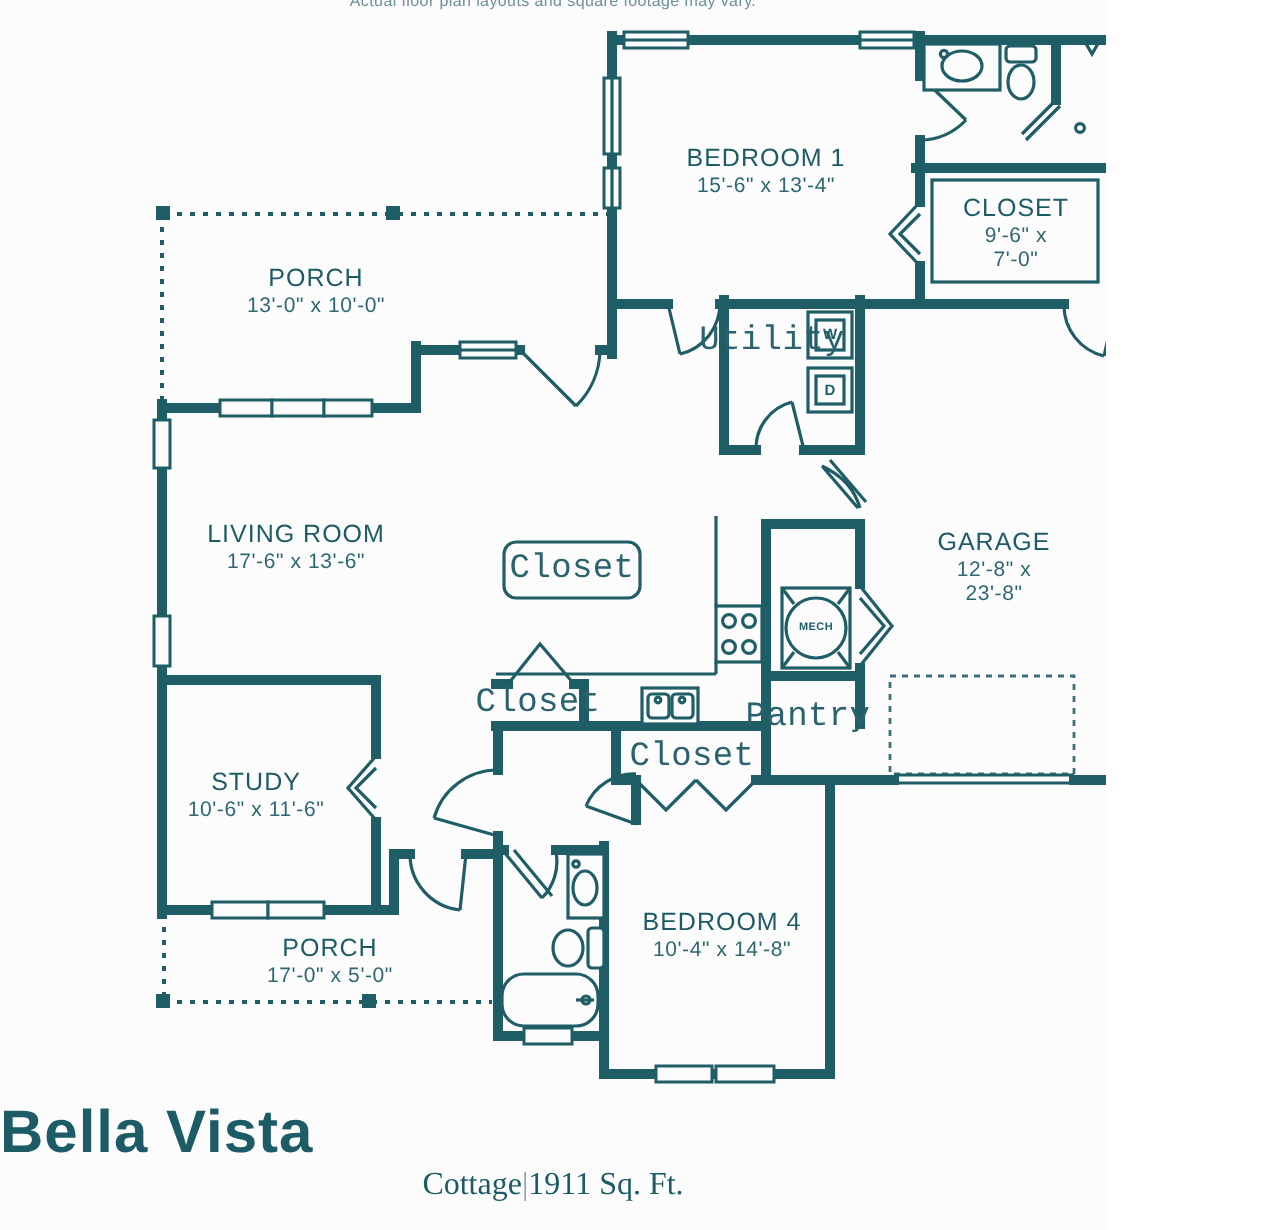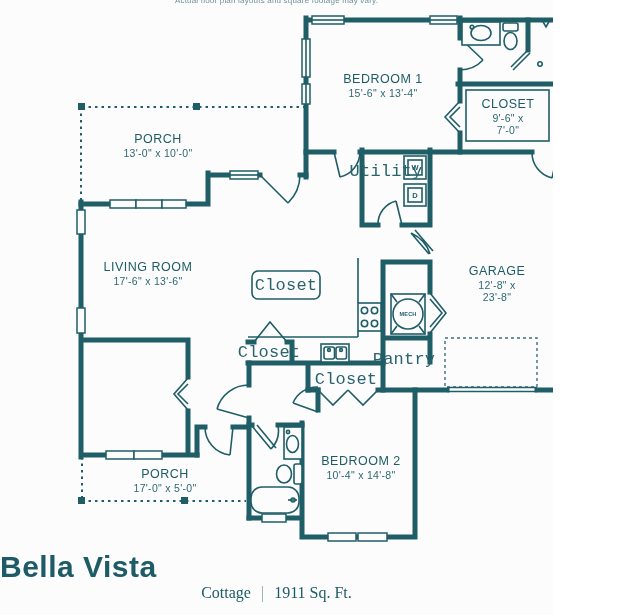--- a/index.html
+++ b/index.html
@@ -18,21 +18,21 @@
   .lbl{position:absolute;color:#1d5c66;white-space:nowrap;}
   .room{position:absolute;transform:translateX(-50%);text-align:center;color:#1d5c66;}
   .room-name{font-weight:normal;font-size:12.5px;letter-spacing:.5px;}
   .room-dims{font-size:10.5px;letter-spacing:.3px;color:#2d6872;margin-top:1px;}
   .small{position:absolute;transform:translate(-50%,-50%);font-size:17px;color:#2a626d;letter-spacing:.2px;font-family:Liberation Mono, monospace;}
   .tiny{position:absolute;transform:translate(-50%,-50%);font-size:7.5px;color:#1f5d67;font-weight:bold;}
   .mech{font-size:5.5px;letter-spacing:.2px;}
   .disclaimer{position:absolute;top:-4px;left:0;width:100%;text-align:center;font-size:8px;color:#6e909a;letter-spacing:.2px;}
   .footer{position:absolute;left:0;width:100%;text-align:left;color:#1d5c66;}
   .footer-title{top:550px;font-size:30px;font-weight:bold;letter-spacing:.5px;}
-  .footer-sub{top:584px;font-size:16px;font-family:"Liberation Serif",serif;display:flex;justify-content:center;gap:10px;}
+  .footer-sub{top:584px;font-size:16px;font-family:"Liberation Serif",serif;display:flex;justify-content:center;}
   .divider{color:#86a6ad;font-weight:normal;}
 </style>
 </head>
 <body>
 
 <div class="canvas">
 
   <div class="disclaimer lbl">Actual floor plan layouts and square footage may vary.</div>
 
   <svg width="640" height="615" viewBox="0 0 640 615">
@@ -180,26 +180,30 @@
     <div class="room-dims">9'-6" x 7'-0"</div>
   </div>
   <div class="room" style="left:148px;top:260px">
     <div class="room-name">LIVING ROOM</div>
     <div class="room-dims">17'-6" x 13'-6"</div>
   </div>
   <div class="room" style="left:497px;top:264px">
     <div class="room-name">GARAGE</div>
     <div class="room-dims">12'-8" x 23'-8"</div>
   </div>
+  <div class="room" style="left:128px;top:384px">
+    <div class="room-name">STUDY</div>
+    <div class="room-dims">10'-6" x 11'-6"</div>
+  </div>
   <div class="room" style="left:165px;top:467px">
     <div class="room-name">PORCH</div>
     <div class="room-dims">17'-0" x 5'-0"</div>
   </div>
   <div class="room" style="left:361px;top:454px">
-    <div class="room-name">BEDROOM 2</div>
+    <div class="room-name">BEDROOM 4</div>
     <div class="room-dims">10'-4" x 14'-8"</div>
   </div>
 
   <div class="small" style="left:386px;top:171px">Utility</div>
   <div class="small" style="left:286px;top:285px">Closet</div>
   <div class="small" style="left:269px;top:352px">Closet</div>
   <div class="small" style="left:404px;top:359px">Pantry</div>
   <div class="small" style="left:346px;top:379px">Closet</div>
   <div class="tiny mech" style="left:408px;top:314px">MECH</div>
   <div class="tiny" style="left:415px;top:167px">W</div>

